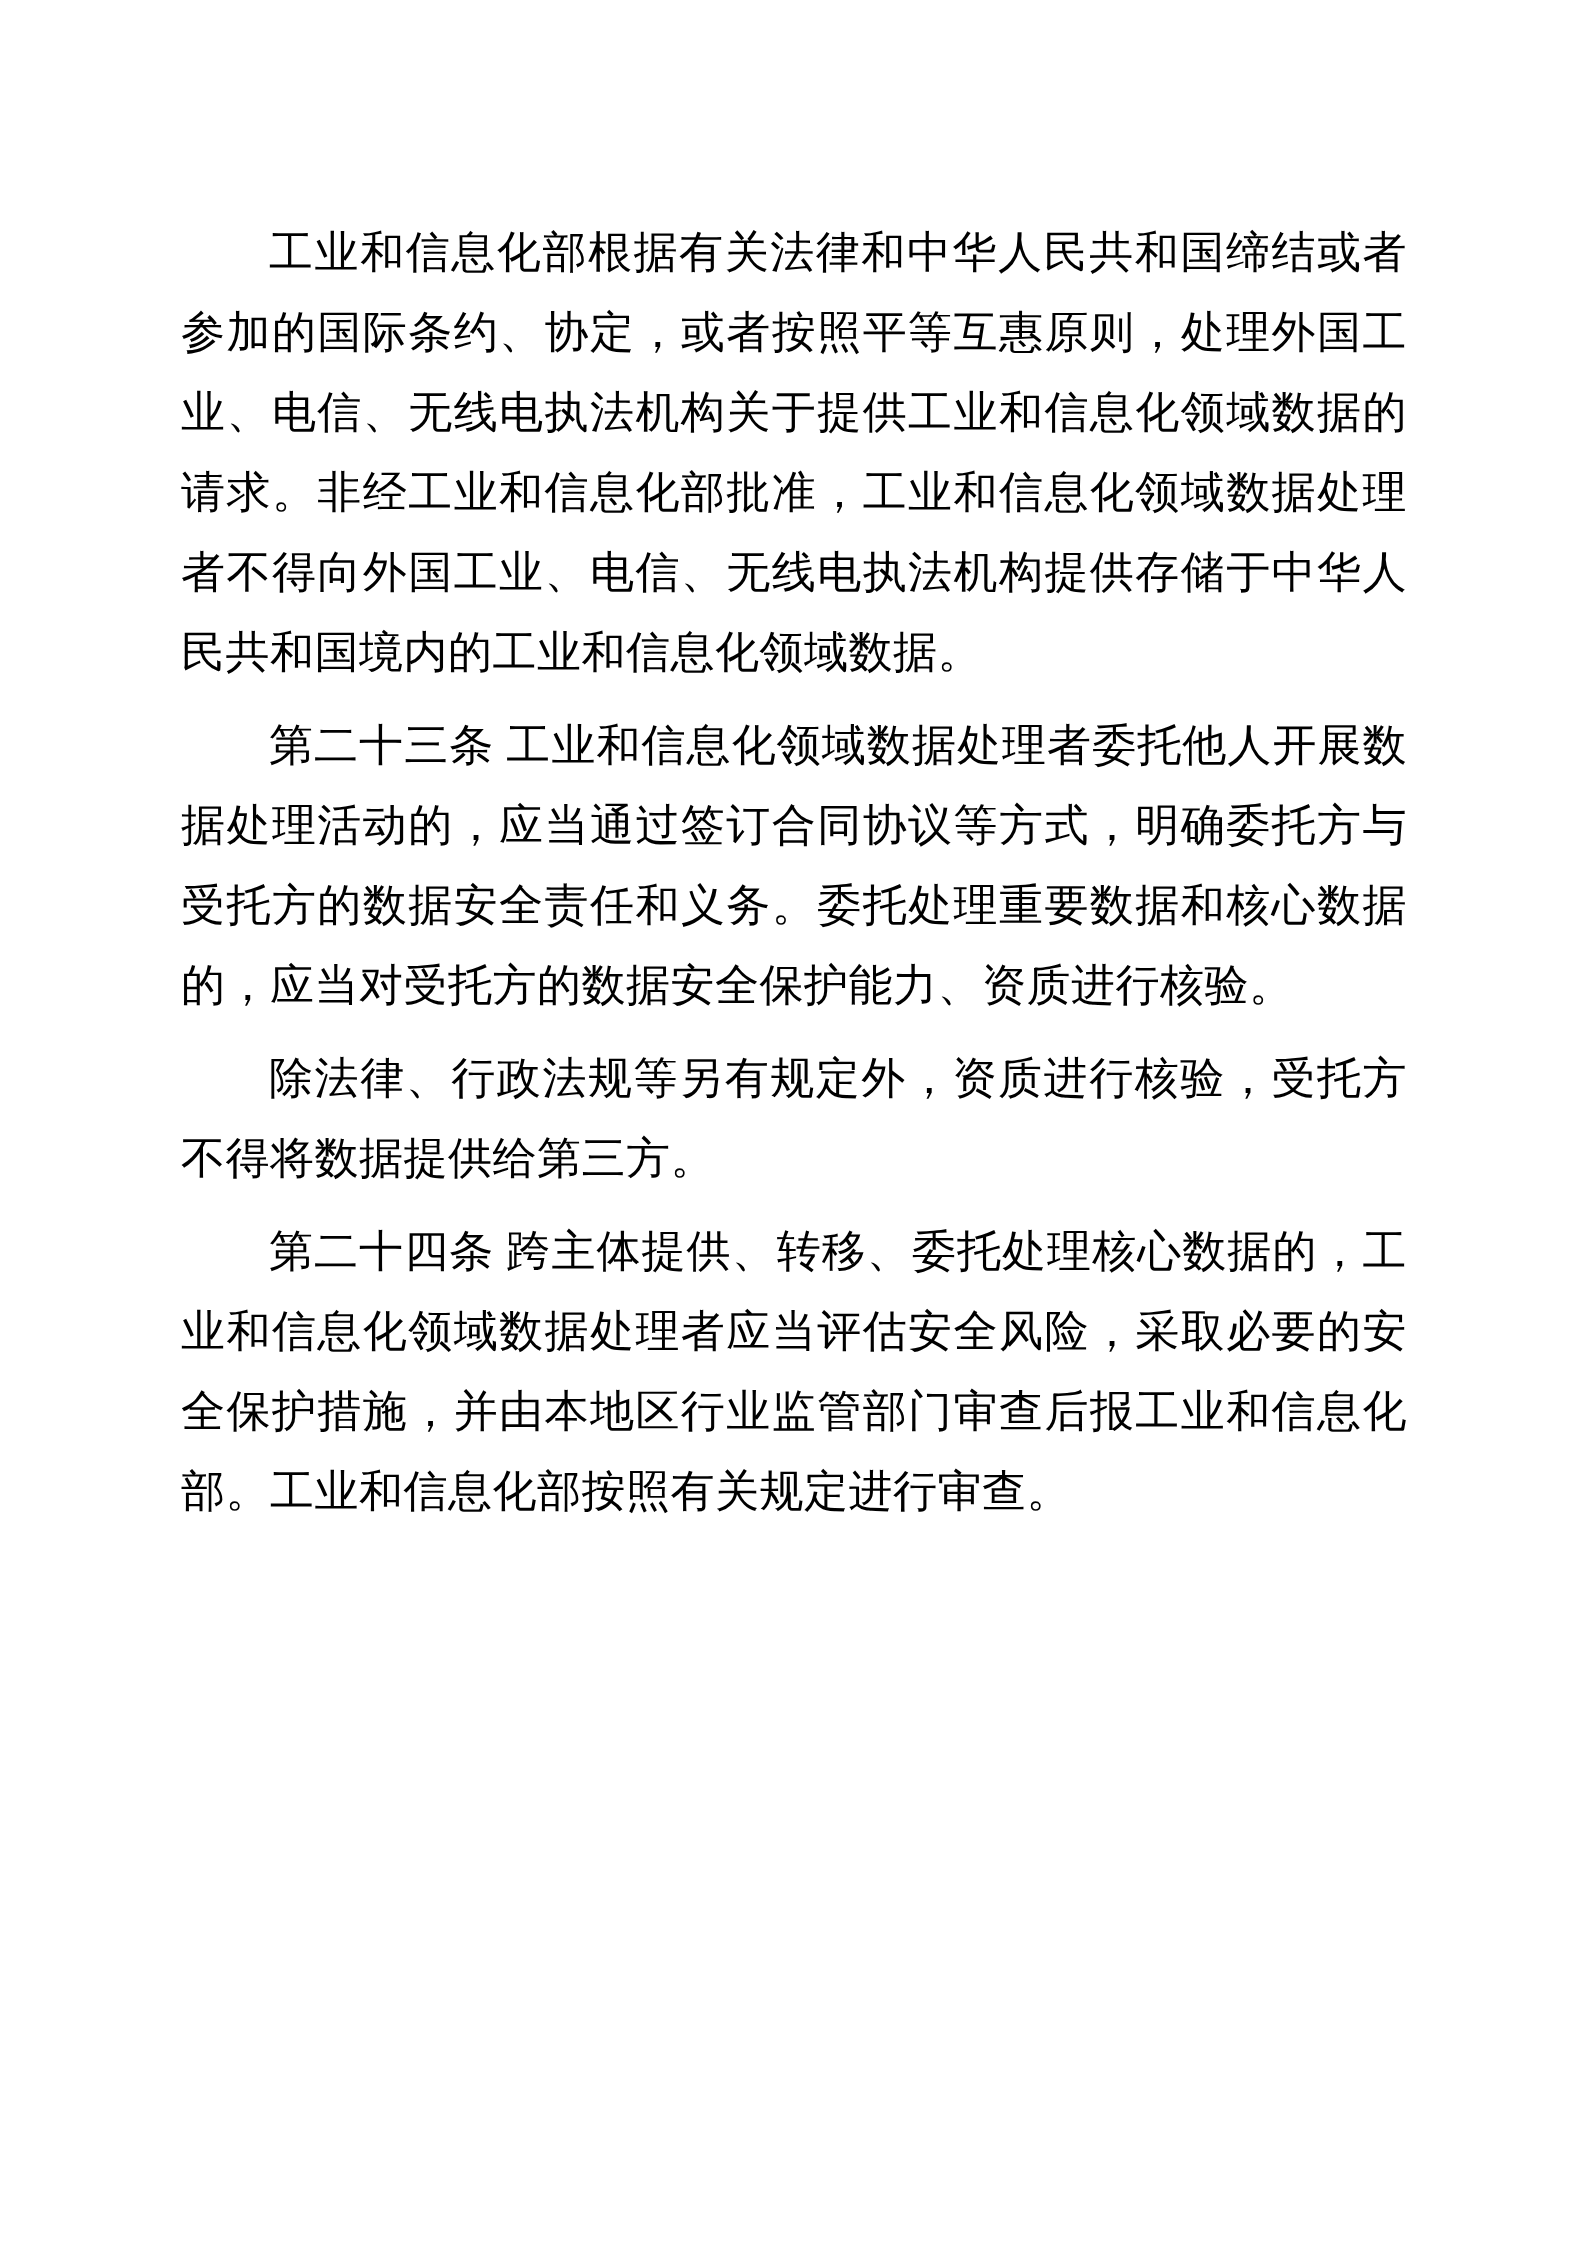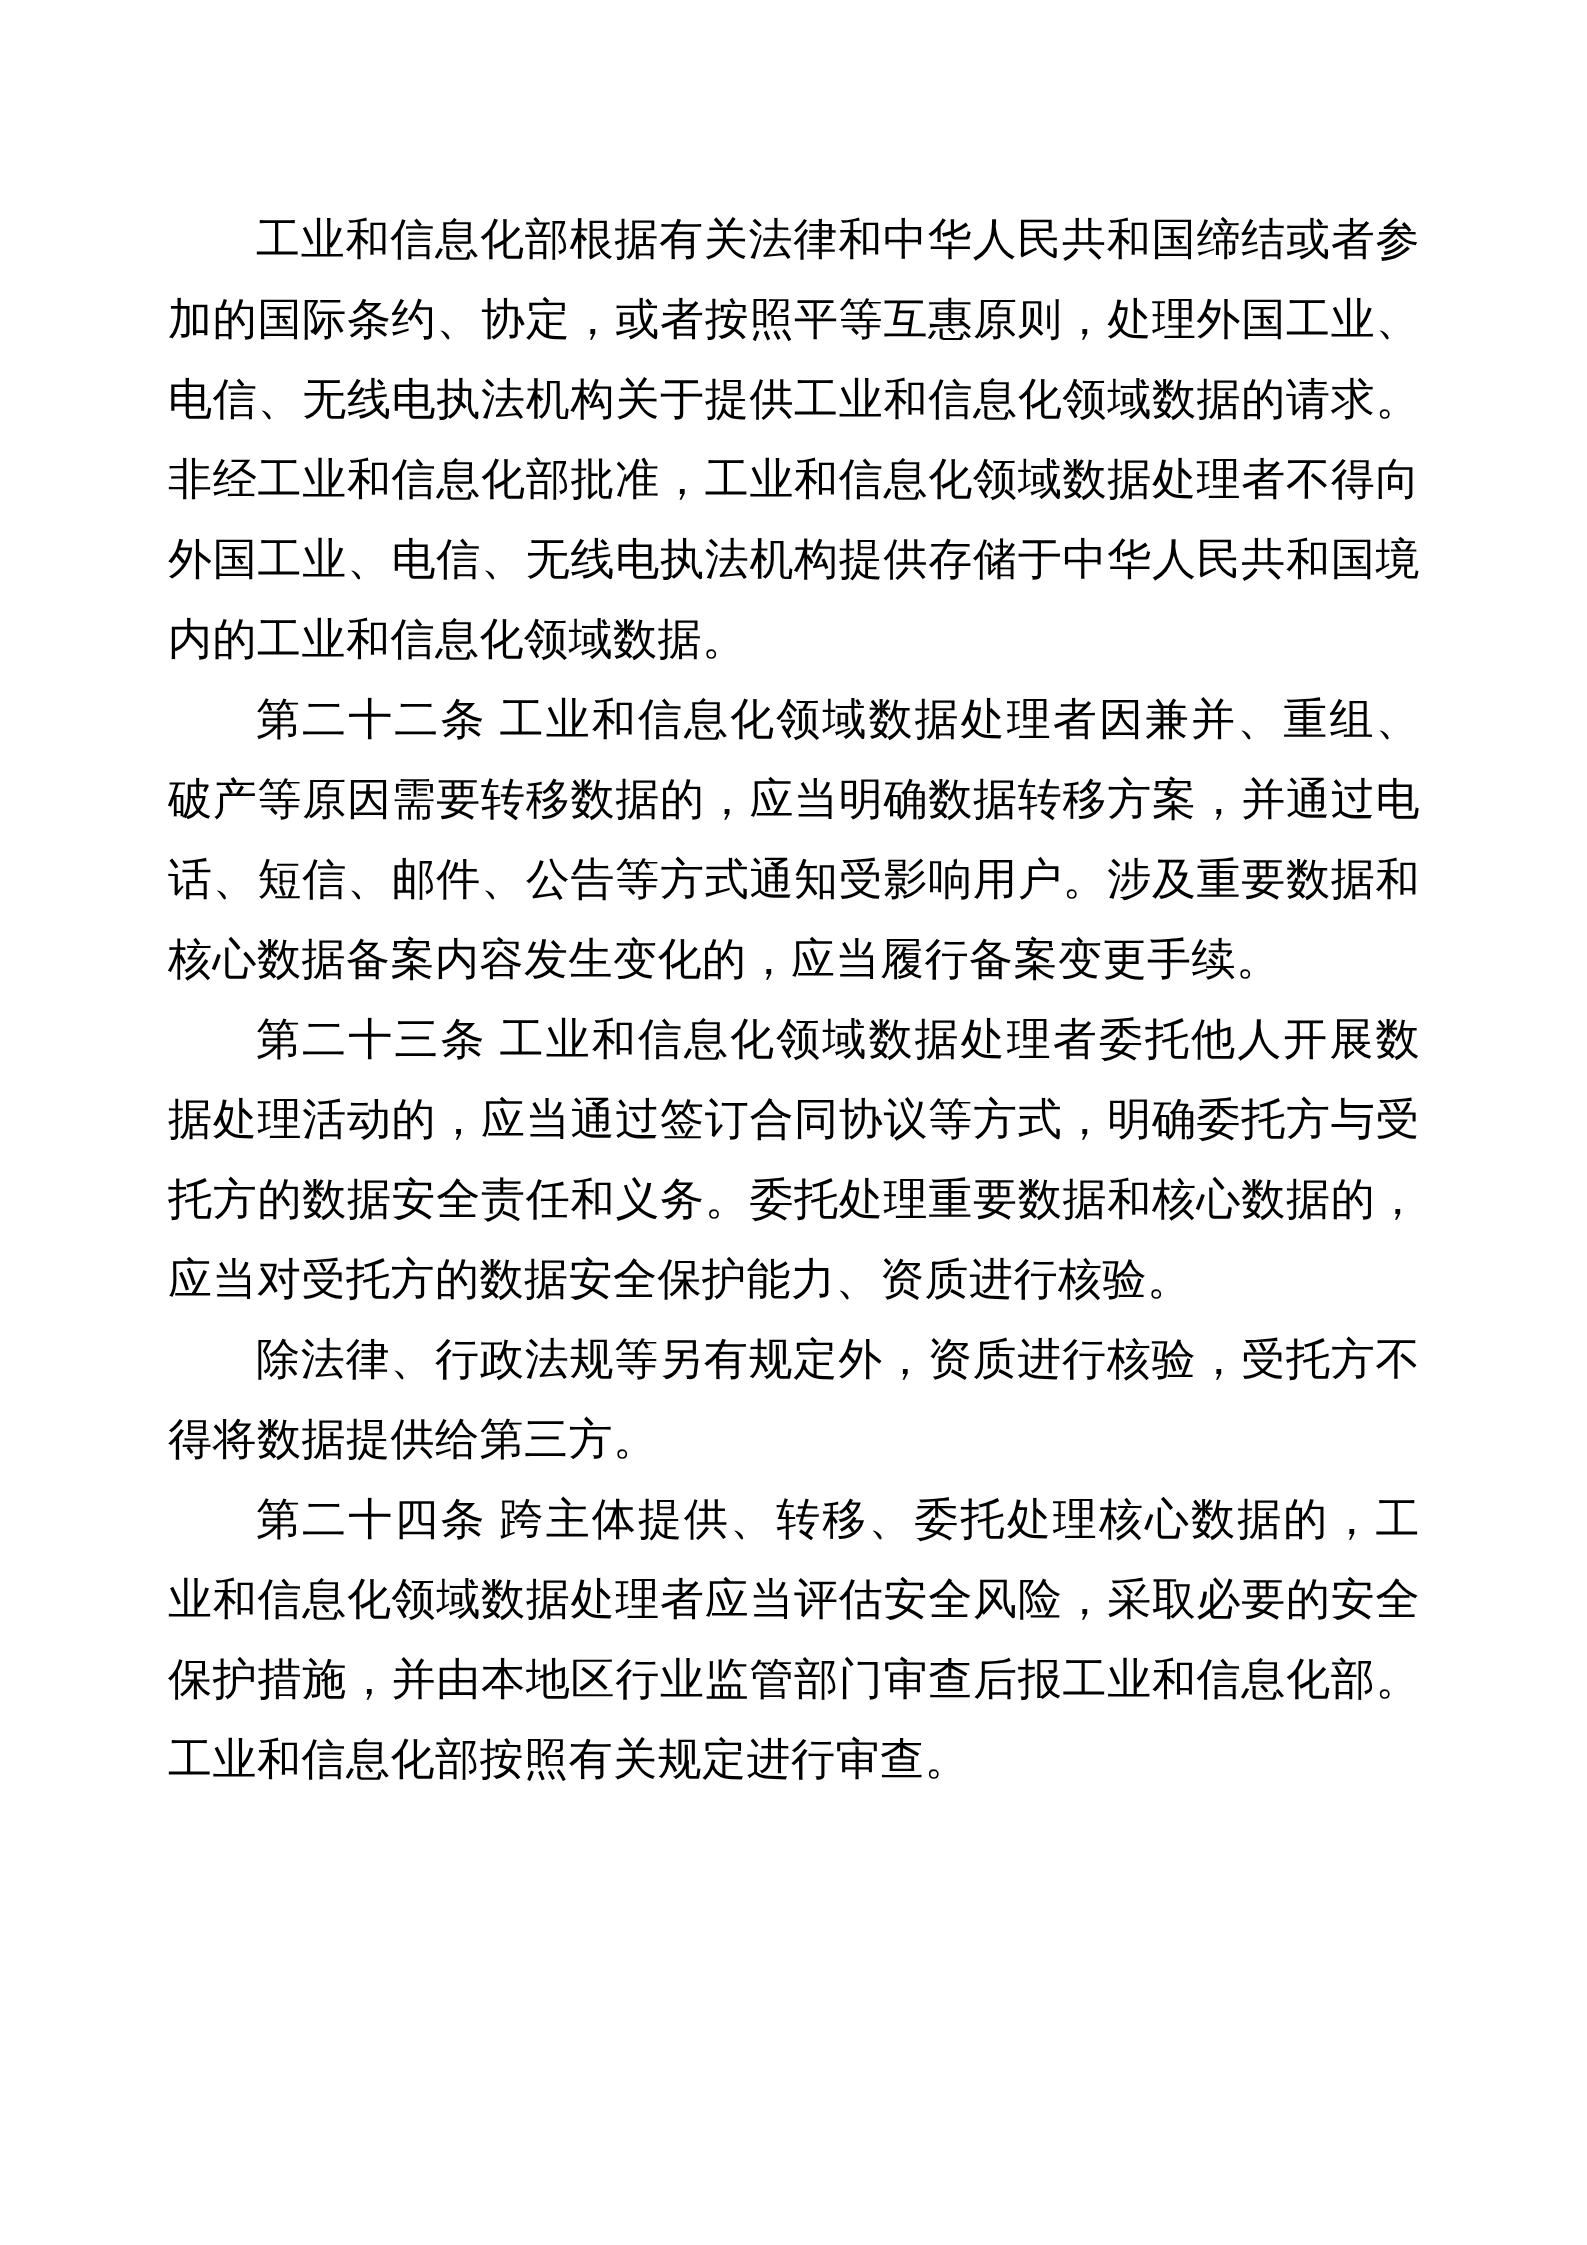--- a/index.html
+++ b/index.html
@@ -13,35 +13,34 @@
     overflow: hidden;
   }
   .page {
     box-sizing: border-box;
     width: 1587px;
     height: 2245px;
     background: #ffffff;
     padding: 200px 167px 0 168px;
   }
   .doc-body p {
-    margin: 0;
+    margin: 13px;
     padding: 0;
     font-family: "Liberation Serif", "DejaVu Serif", serif;
     font-size: 44px;
     line-height: 80px;
     color: #000000;
     text-align: justify;
     text-indent: 2em;
     letter-spacing: 0.5px;
   }
 </style>
 </head>
 <body>
 
 <div class="page">
   <div class="doc-body">
     <p>工业和信息化部根据有关法律和中华人民共和国缔结或者参加的国际条约、协定，或者按照平等互惠原则，处理外国工业、电信、无线电执法机构关于提供工业和信息化领域数据的请求。非经工业和信息化部批准，工业和信息化领域数据处理者不得向外国工业、电信、无线电执法机构提供存储于中华人民共和国境内的工业和信息化领域数据。</p>
-    <p>第二十二条 工业和信息化领域数据处理者因兼并、重组、破产等原因需要转移数据的，应当明确数据转移方案，并通过电话、短信、邮件、公告等方式通知受影响用户。涉及重要数据和核心数据备案内容发生变化的，应当履行备案变更手续。</p>
     <p>第二十三条 工业和信息化领域数据处理者委托他人开展数据处理活动的，应当通过签订合同协议等方式，明确委托方与受托方的数据安全责任和义务。委托处理重要数据和核心数据的，应当对受托方的数据安全保护能力、资质进行核验。</p>
     <p>除法律、行政法规等另有规定外，资质进行核验，受托方不得将数据提供给第三方。</p>
     <p>第二十四条 跨主体提供、转移、委托处理核心数据的，工业和信息化领域数据处理者应当评估安全风险，采取必要的安全保护措施，并由本地区行业监管部门审查后报工业和信息化部。工业和信息化部按照有关规定进行审查。</p>
   </div>
 </div>
 
 </body></html>

